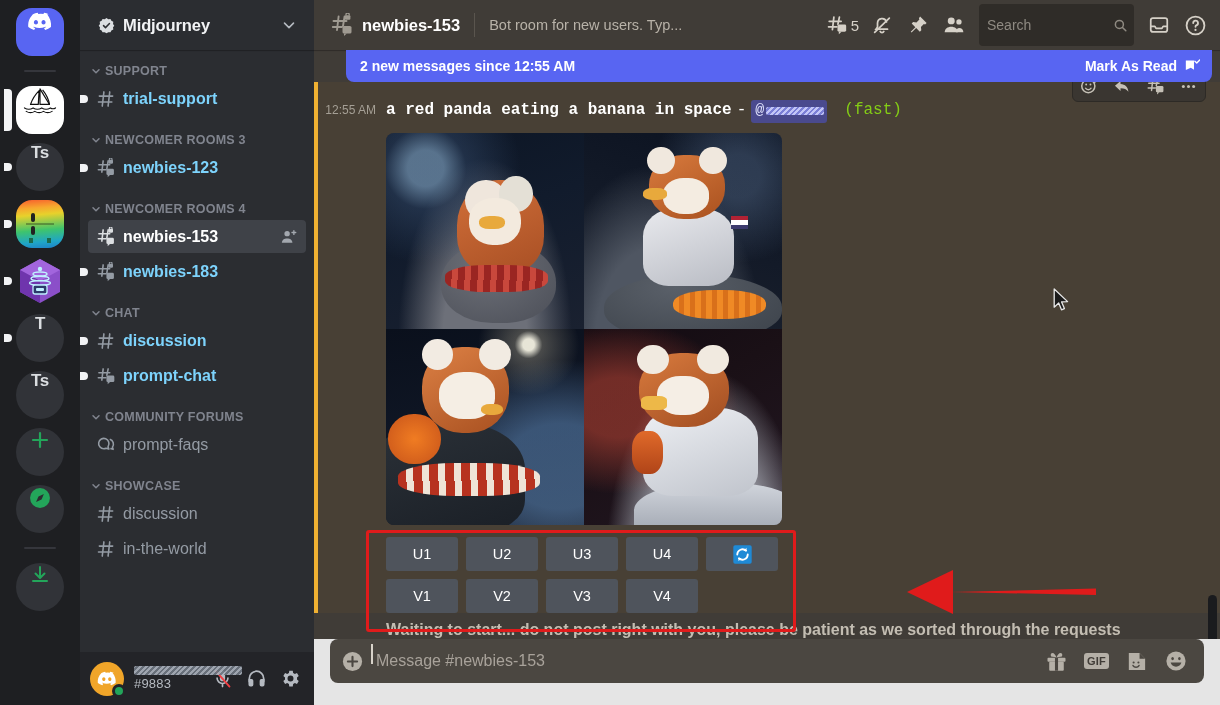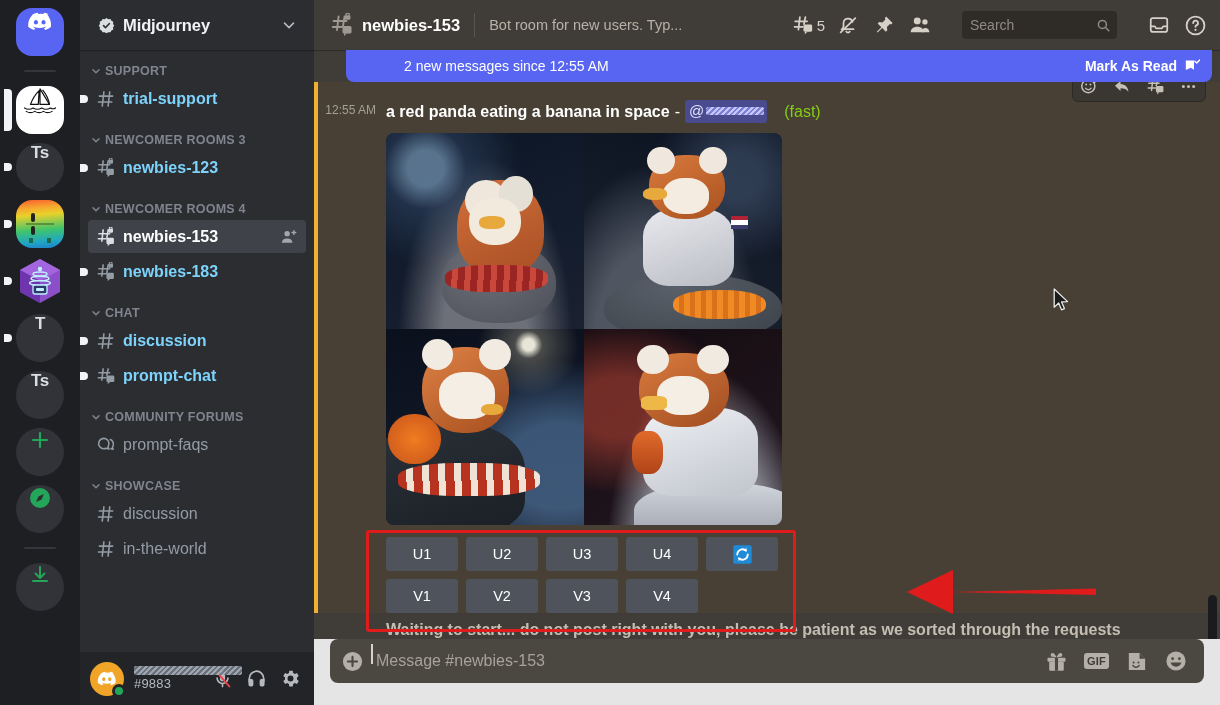--- a/index.html
+++ b/index.html
@@ -106,45 +106,45 @@
   }
   .tb-hash { width:24px;height:24px;flex-shrink:0; }
   .tb-title { color:#ffffff; font-size:16.5px; font-weight:700; white-space:nowrap; }
   .tb-sep { width:1px; height:24px; background:#5a554e; margin:0 6px; flex-shrink:0; }
   .tb-topic { color:#b8b2a8; font-size:14.5px; white-space:nowrap; overflow:hidden; text-overflow:ellipsis; max-width:215px; cursor:pointer; }
   .tb-right { margin-left:auto; display:flex; align-items:center; gap:2px; }
   .tb-thread { display:flex;align-items:center;gap:3px; padding:0 4px; cursor:pointer; }
   .tb-thread-count { color:#d6d1c8; font-size:15px; font-weight:500; }
   .tbbtn { width:34px;height:34px;display:flex;align-items:center;justify-content:center;cursor:pointer;border-radius:4px; }
   .searchbox {
-    width:155px; height:28px; background:#2f2c28; border-radius:4px;
-    display:flex; align-items:center; padding:0 6px 0 8px; margin:0 23px; cursor:text;
+    width:155px; height:42px; background:#2f2c28; border-radius:4px;
+    display:flex; align-items:center; padding:0 6px 0 8px; margin:0 6px; cursor:text;
   }
   .searchbox span { flex:1; color:#8f8a82; font-size:14px; }
 
   
   .banner {
     position:absolute; top:50px; left:32px; right:8px; height:32px; background:#5865f2;
     border-radius:0 0 8px 8px; display:flex; align-items:center; padding:0 12px 0 14px; z-index:6;
     cursor:pointer;
   }
-  .banner-txt { color:#ffffff; font-size:14px; font-weight:400;margin-left:44px; }
+  .banner-txt { color:#ffffff; font-size:14px; font-weight:700; }
   .banner-right { margin-left:auto; display:flex; align-items:center; gap:6px; }
   .banner-right span { color:#ffffff; font-size:14px; font-weight:700; }
 
   
   .msgs { flex:1; position:relative; overflow:hidden; }
   .msg-row {
     position:relative; padding: 18px 48px 0 0; margin-left:0;
     background: rgba(250,166,26,.045);
   }
   .msg-mentionbar { position:absolute; left:0; top:0; bottom:0; width:4px; background:#f0b132; }
   .msg-inner { padding-left:72px; padding-right:16px; position:relative; }
   .msg-ts { position:absolute; left:0; top:3px; width:62px; text-align:right; color:#a59f95; font-size:12px; }
-  .msg-head { display:flex; align-items:center; gap:0; flex-wrap:wrap; line-height:1.35; }
+  .msg-head { display:flex; align-items:flex-start; gap:0; flex-wrap:wrap; line-height:1.35;font-family:Liberation Mono, monospace; }
   .prompt { color:#ffffff; font-size:16px; font-weight:700; }
   .dash { color:#ffffff; font-size:16px; font-weight:400; padding:0 5px; }
   .mention {
     background:#4a4a8e; border-radius:3px; padding:1px 3px 2px 4px; display:inline-flex; align-items:center; gap:2px;
     cursor:pointer;
   }
   .mention .at { color:#dee0fc; font-size:15px; font-weight:500; }
   .mention .redact2 {
     width:58px;height:8px;border-radius:2px;
     background: repeating-linear-gradient(135deg,#c3c6f7 0 2px,#7b7fd6 2px 4px);

